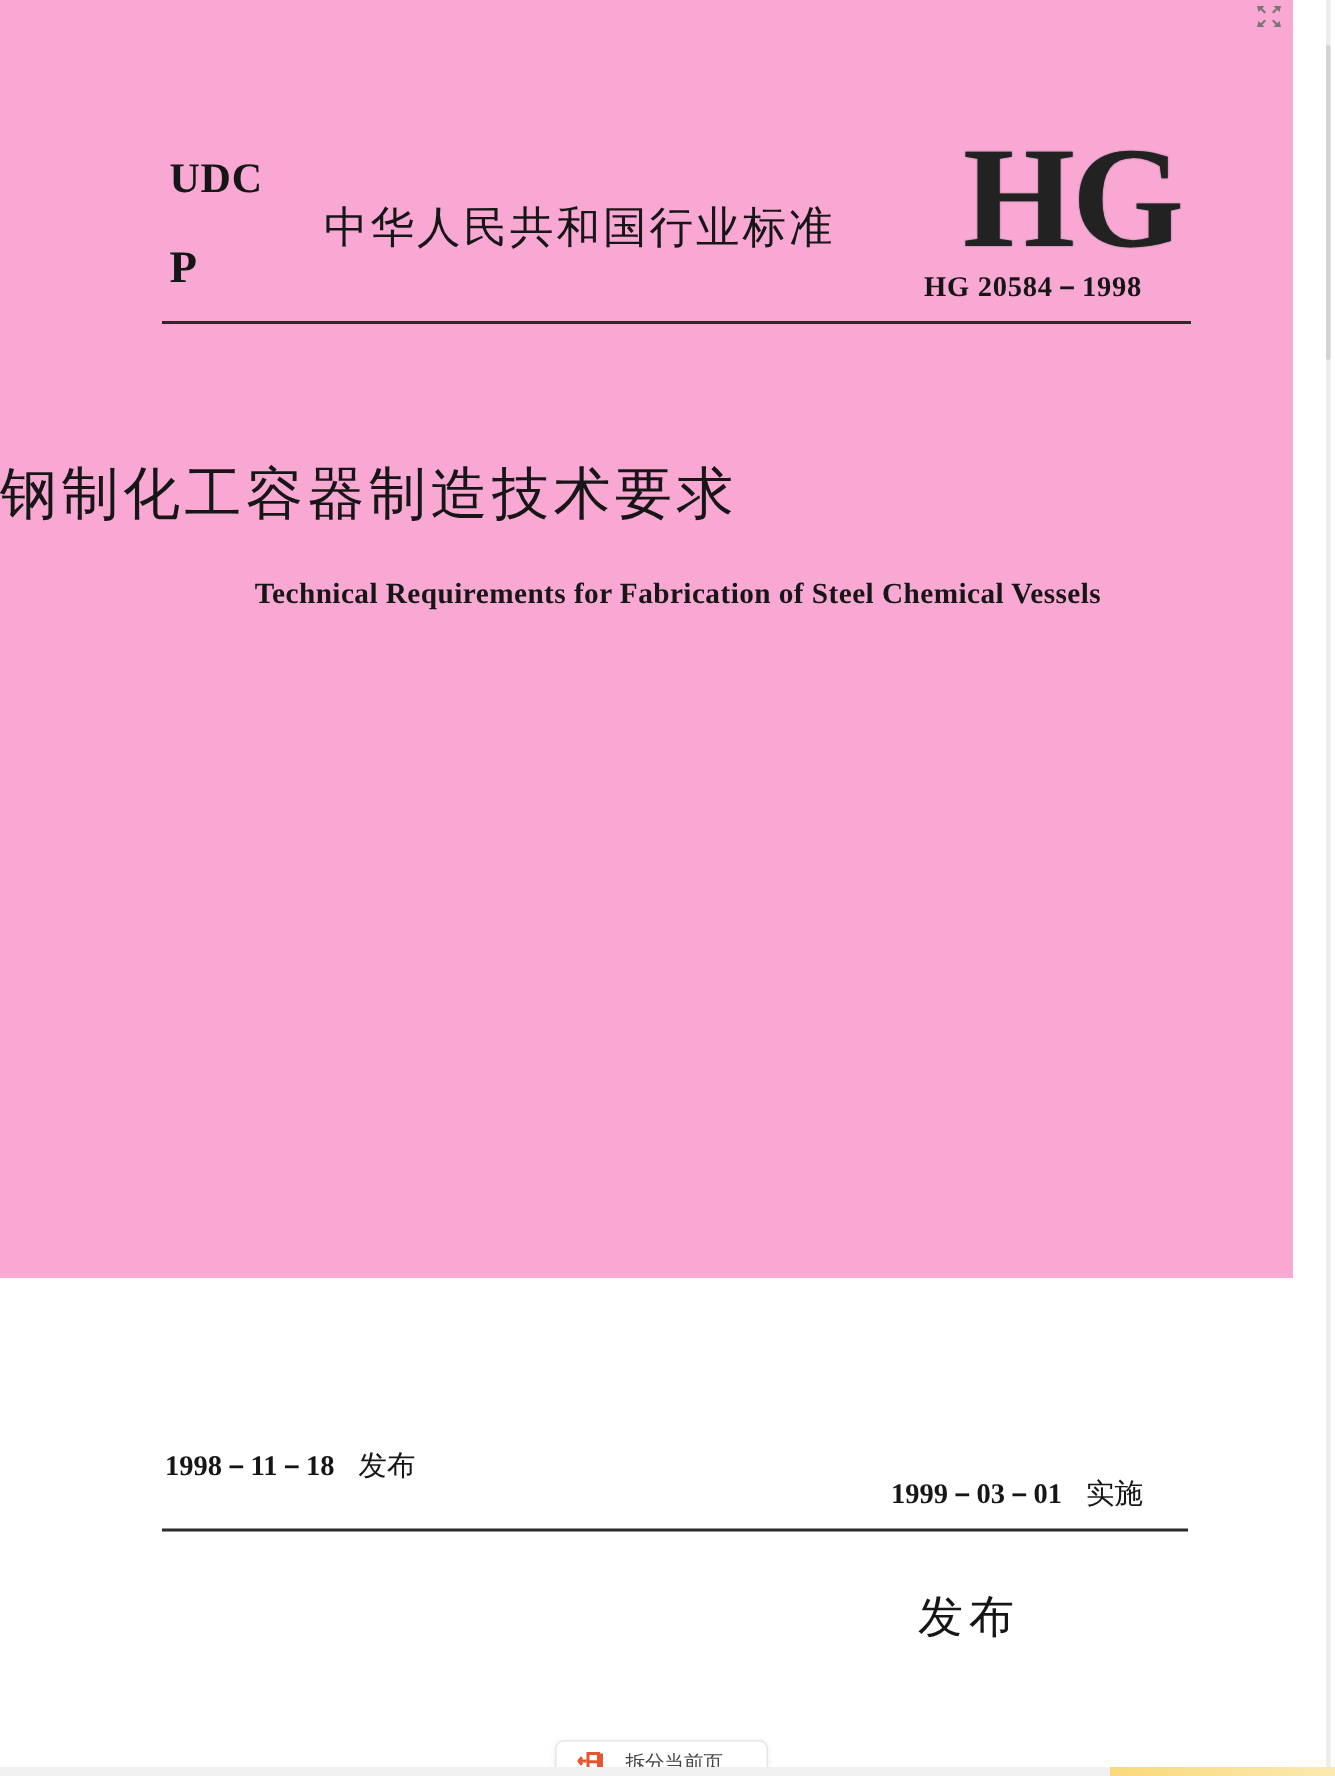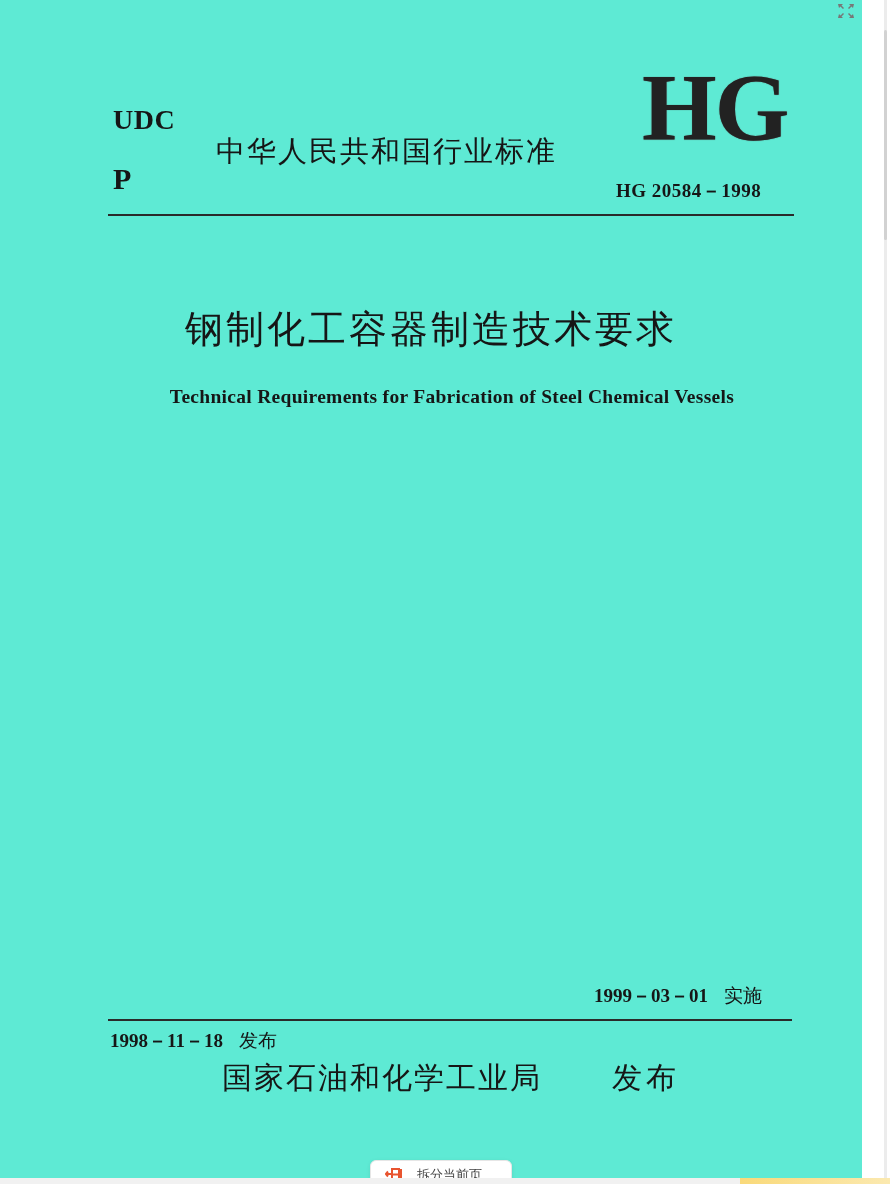--- a/index.html
+++ b/index.html
@@ -1,38 +1,38 @@
 <!DOCTYPE html>
 <html><head>
   <meta charset="utf-8">
   <style>
     html, body { margin: 0; padding: 0; }
     body {
       width: 890px; height: 1184px; position: relative; overflow: hidden;
       background: #ffffff; color: #161616;
       font-family: "DejaVu Serif", serif;
     }
-    .page { position: absolute; left: 0; top: 0; width: 862px; height: 1184px; background: #5eead4; }
+    .page { position: absolute; left: 0; top: 0; width: 862px; height: 852px; background: #f9a8d4; }
     .abs { position: absolute; }
 
     .udc { left: 113px; top: 104px; font-family: "Liberation Serif", serif; font-weight: bold; font-size: 28px; letter-spacing: 0.5px; }
     .p-label { left: 113px; top: 162px; font-family: "Liberation Serif", serif; font-weight: bold; font-size: 30px; }
     .std-cn { left: 216px; top: 132px; font-family: Liberation Serif, serif; font-size: 29px; letter-spacing: 2px; }
     .hg-logo {
-      left: 642px; top: 60px; font-family: "Liberation Serif", serif; font-weight: bold;
+      left: 642px; top: 84px; font-family: "Liberation Serif", serif; font-weight: bold;
       font-size: 96px; line-height: 96px; letter-spacing: -2px; color: #222;
       text-shadow: 0 0 1px #555;
     }
     .hg-code { left: 616px; top: 178px; font-family: "Liberation Serif", serif; font-weight: bold; font-size: 19px; letter-spacing: 0.5px; }
     .rule-top { left: 108px; top: 214px; width: 686px; height: 2px; background: #2a2a2a; }
 
-    .title-cn { left: 0; width: 862px; top: 304px; text-align: center; font-family: "DejaVu Sans", sans-serif; font-size: 38px; letter-spacing: 3px; }
+    .title-cn { left: 0; width: 862px; top: 304px; font-family: "DejaVu Sans", sans-serif; font-size: 38px; letter-spacing: 3px; }
     .title-en { left: 0; width: 904px; top: 386px; text-align: center; font-family: "Liberation Serif", serif; font-weight: bold; font-size: 19.5px; letter-spacing: 0.3px; }
 
-    .issue { left: 110px; top: 1028px; font-family: "Liberation Serif", serif; font-weight: bold; font-size: 19px; }
+    .issue { left: 110px; top: 964px; font-family: "Liberation Serif", serif; font-weight: bold; font-size: 19px; }
     .issue .cn, .impl .cn { font-family: "DejaVu Sans", sans-serif; font-weight: normal; margin-left: 16px; font-size: 19px; }
     .impl { right: 100px; top: 983px; font-family: "Liberation Serif", serif; font-weight: bold; font-size: 19px; margin-left: 18px; }
     .rule-bottom { left: 108px; top: 1019px; width: 684px; height: 2px; background: #2a2a2a; }
 
     .publisher { left: 222px; top: 1058px; font-family: "DejaVu Sans", sans-serif; font-size: 30px; letter-spacing: 2px; }
     .publish-verb { left: 612px; top: 1058px; font-family: "DejaVu Sans", sans-serif; font-size: 30px; letter-spacing: 4px; }
 
     .fullscreen-btn { left: 836px; top: 2px; width: 20px; height: 18px; cursor: pointer; }
 
     .scrollbar { position: absolute; left: 884px; top: 0; width: 3px; height: 1184px; background: #ececec; }
@@ -65,21 +65,20 @@
   <div class="abs title-en">Technical Requirements for Fabrication of Steel Chemical Vessels</div>
 
   <div class="abs issue">
     <span>1998－11－18</span><span class="cn">发布</span>
   </div>
   <div class="abs impl">
     <span>1999－03－01</span><span class="cn">实施</span>
   </div>
   <div class="abs rule-bottom"></div>
 
-  <div class="abs publisher">国家石油和化学工业局</div>
   <div class="abs publish-verb">发布</div>
 </div>
 
 <div class="abs fullscreen-btn">
   <svg width="20" height="18" viewBox="0 0 20 18" fill="#777">
     <path d="M2 2 L7 2 L5.5 3.5 L8 6 L7 7 L4.5 4.5 L3 6 Z"></path>
     <path d="M18 2 L13 2 L14.5 3.5 L12 6 L13 7 L15.5 4.5 L17 6 Z"></path>
     <path d="M2 16 L7 16 L5.5 14.5 L8 12 L7 11 L4.5 13.5 L3 12 Z"></path>
     <path d="M18 16 L13 16 L14.5 14.5 L12 12 L13 11 L15.5 13.5 L17 12 Z"></path>
   </svg>

